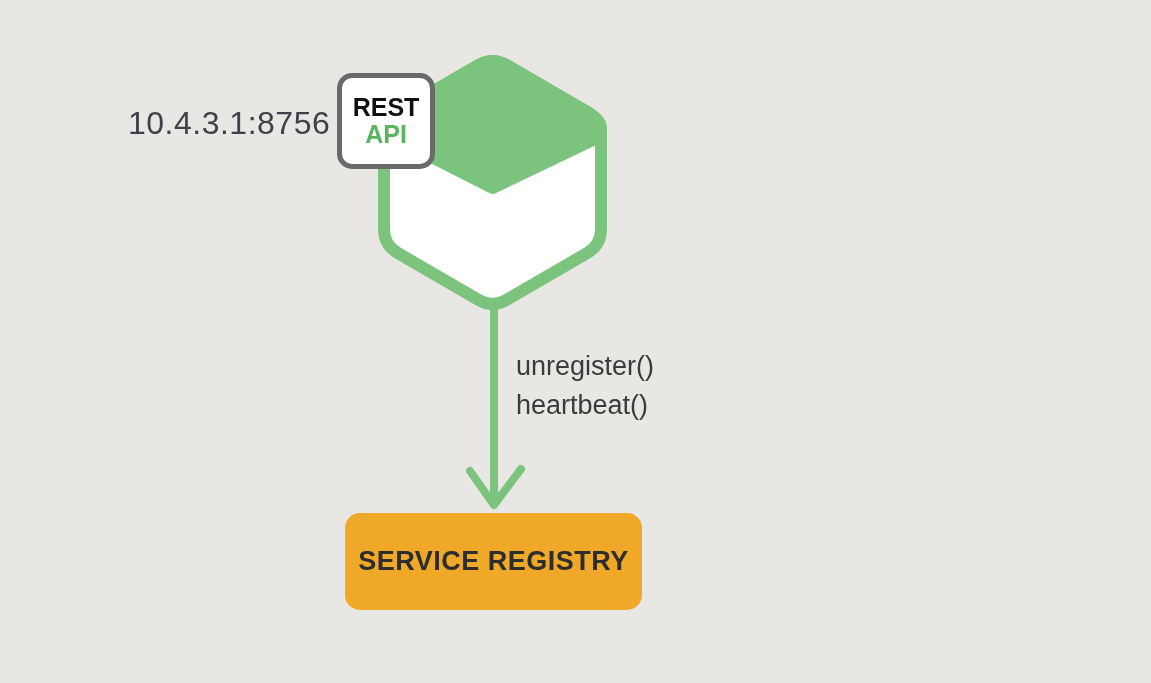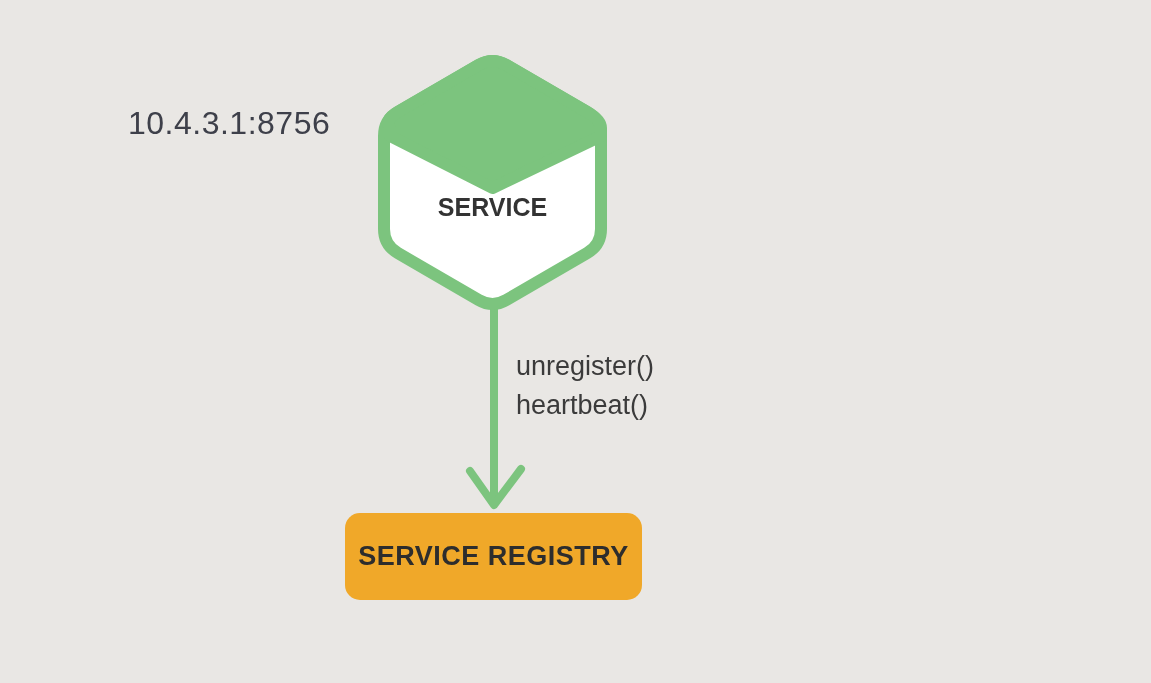--- a/index.html
+++ b/index.html
@@ -86,21 +86,21 @@
     font-size: 27px;
     line-height: 39px;
     color: var(--dark-text);
     white-space: nowrap;
   }
   .registry-box {
     position: absolute;
     left: 345px;
     top: 513px;
     width: 297px;
-    height: 87px;
+    height: 97px;
     background: var(--orange);
     border-radius: 15px;
     display: flex;
     align-items: center;
     justify-content: center;
     font-size: 27px;
     font-weight: bold;
     letter-spacing: 0.5px;
     color: #2d2d2d;
     white-space: nowrap;
@@ -122,22 +122,25 @@
       <path class="hex-border" d="M 506.3,65 L 587.2,112 Q 601,120 601,136 L 601,229 Q 601,245 587.2,253
                L 506.3,300 Q 492.5,308 478.7,300 L 397.8,253 Q 384,245 384,229
                L 384,136 Q 384,120 397.8,112 L 478.7,65 Q 492.5,57 506.3,65 Z"></path>
       <path class="hex-face" d="M 390,136 L 390,128 Q 384,120 397.8,112 L 478.7,65 Q 492.5,57 506.3,65
                L 587.2,112 Q 601,120 601,128 L 601,136 L 492.5,188 Z"></path>
     </g>
   </svg>
 
   <div class="ip-label">10.4.3.1:8756</div>
 
+  <div class="rest-api-badge">
+    <div class="rest-line">REST</div>
+    <div class="api-line">API</div>
+  </div>
 
-  <div class="hex-label hex-label-1">SERVICE</div>
 
   <div class="calls-label">
     <div>unregister()</div>
     <div>heartbeat()</div>
   </div>
 
   <div class="registry-box">
     <span>SERVICE REGISTRY</span>
   </div>
 

